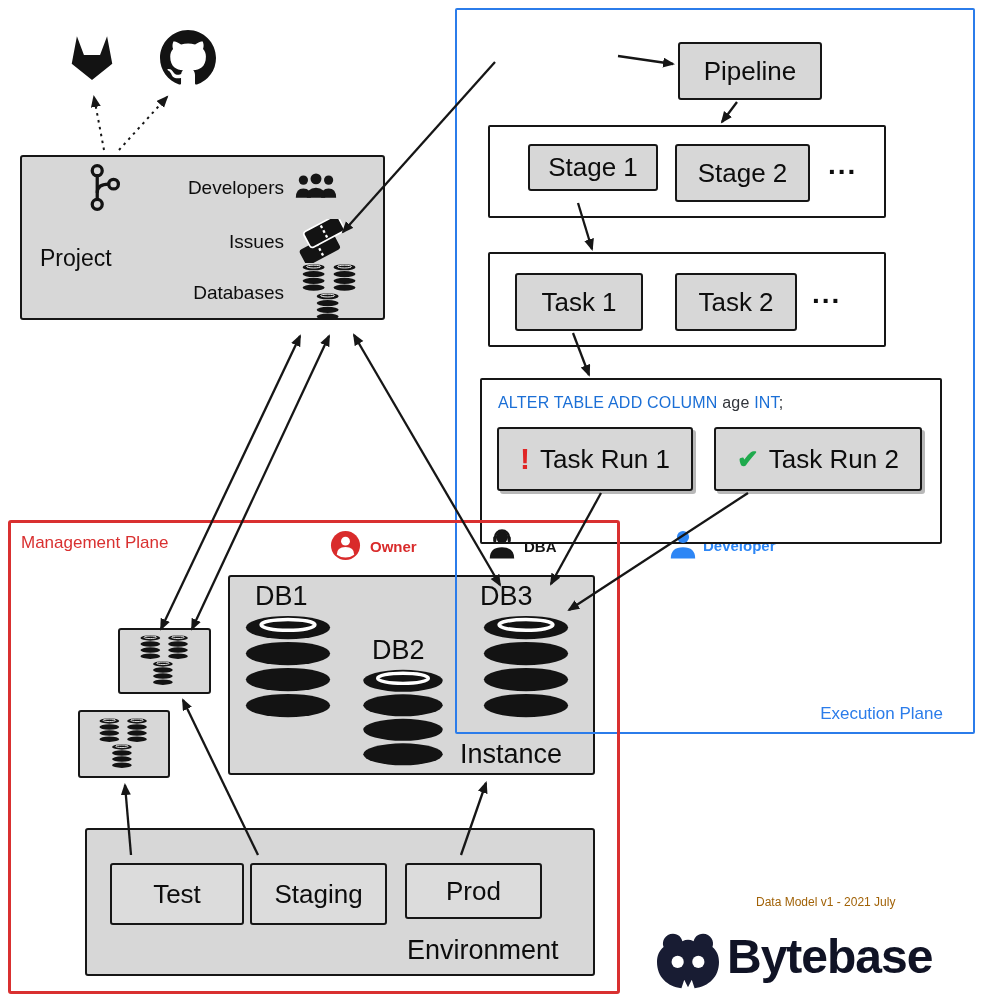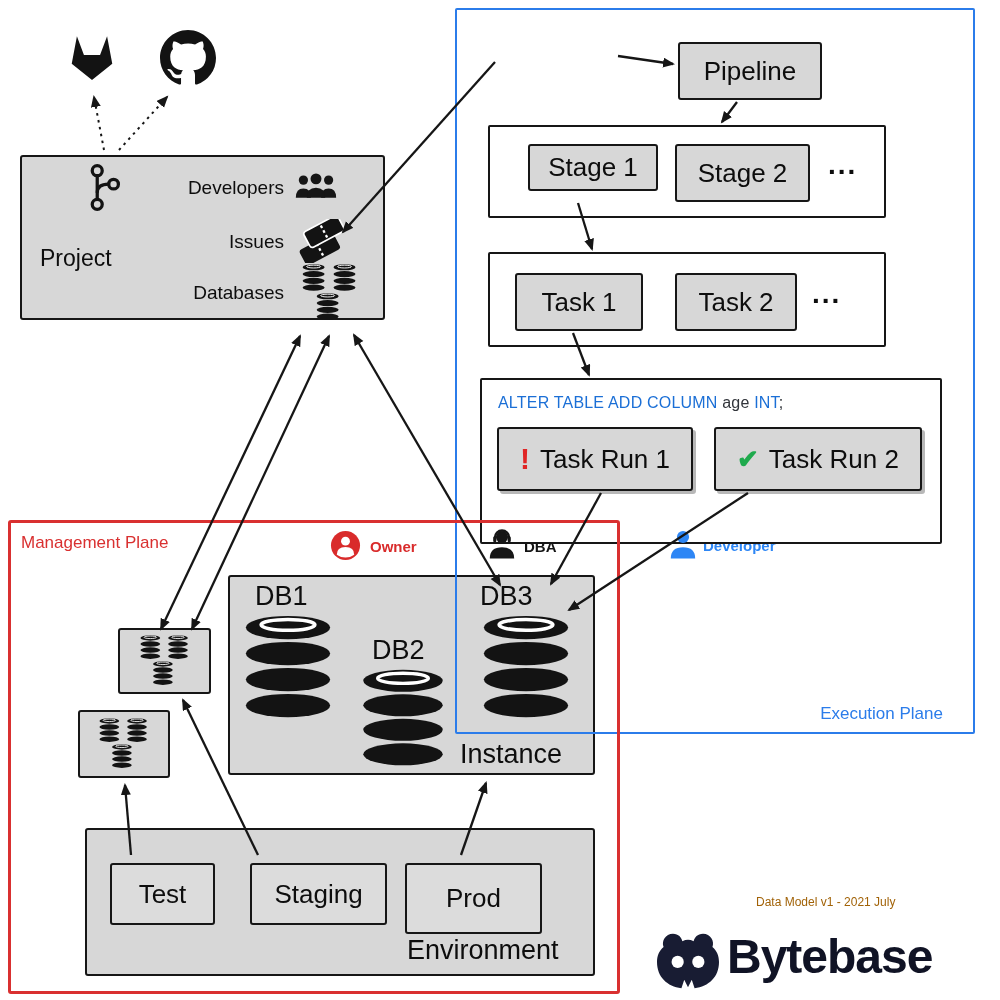--- a/index.html
+++ b/index.html
@@ -215,27 +215,27 @@
         <use href="#sym-dbcluster" width="58" height="52"></use>
       </svg>
   </div>
   <div class="abs gbox cell z2" style="left:78px;top:710px;width:92px;height:68px">
     <svg style="width:58px;height:52px">
         <use href="#sym-dbcluster" width="58" height="52"></use>
       </svg>
   </div>
 
   <div class="abs gbox z2" style="left:85px;top:828px;width:510px;height:148px">
-    <div class="abs gbox cell" style="left:23px;top:33px;width:105px;height:62px;background:#dcdcdc">
+    <div class="abs gbox cell" style="left:23px;top:33px;width:134px;height:62px;background:#dcdcdc">
       <span>Test</span>
     </div>
     <div class="abs gbox cell" style="left:163px;top:33px;width:137px;height:62px;background:#dcdcdc">
       <span>Staging</span>
     </div>
-    <div class="abs gbox cell" style="left:318px;top:33px;width:137px;height:71px;background:#dcdcdc">
+    <div class="abs gbox cell" style="left:318px;top:33px;width:137px;height:56px;background:#dcdcdc">
       <span>Prod</span>
     </div>
     <div class="corner-label" style="left:320px;top:105px">Environment</div>
   </div>
 
   <div class="footer-version">Data Model v1 - 2021 July</div>
   <svg class="abs" style="left:654px;top:930px;width:68px;height:62px" viewBox="0 0 72 66">
     <path d="M20 4 C12 4 7.5 12 10 18 C5 22 3 28 3 34 C3 50 14 60 29 62 L32 53 L36 61 L40 53 L43 62 C58 60 69 50 69 34 C69 28 67 22 62 18 C64.5 12 60 4 52 4 C46 4 43 8 42 12 C38 10 34 10 30 12 C29 8 26 4 20 4 Z" fill="#181c33"></path>
     <circle cx="25" cy="34" r="6.5" fill="#ffffff"></circle>
     <circle cx="47" cy="34" r="6.5" fill="#ffffff"></circle>

